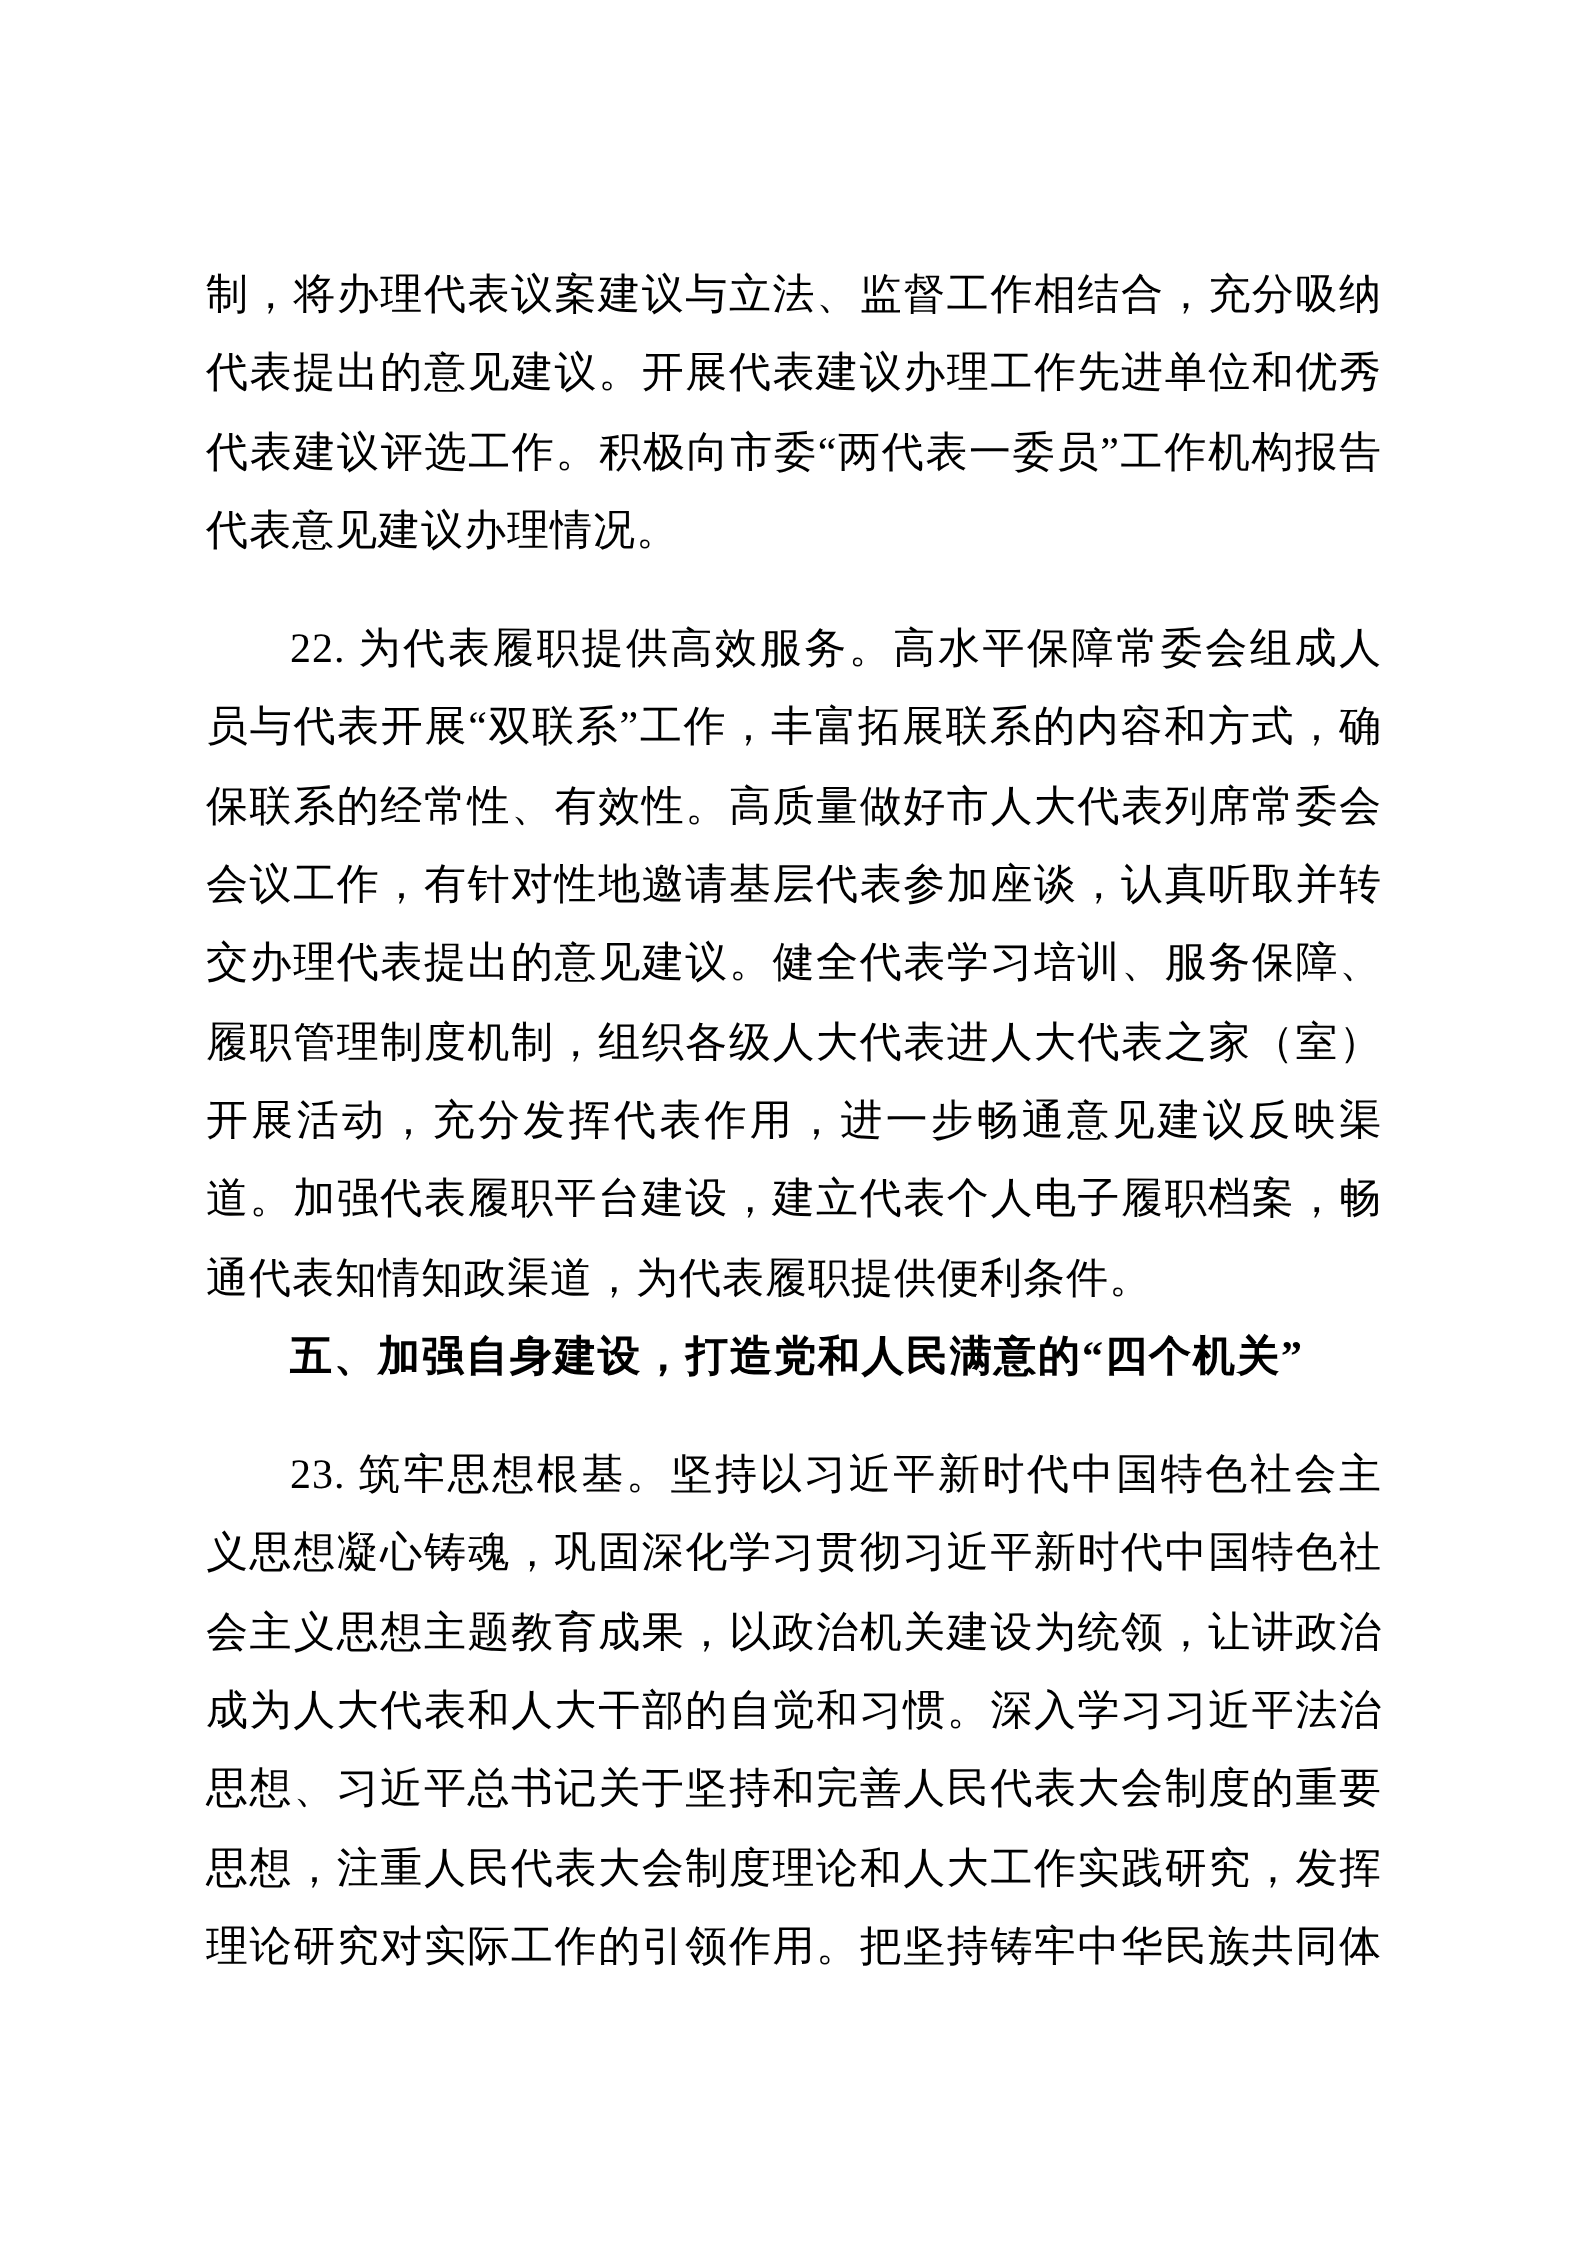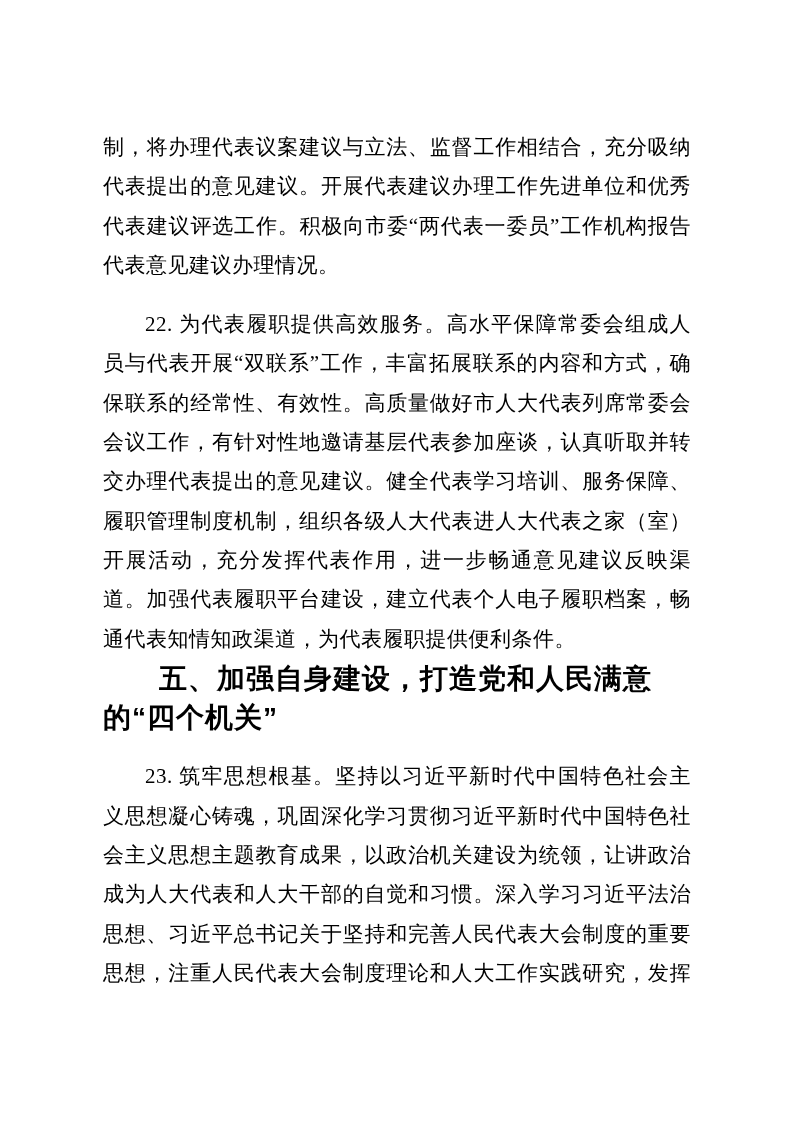--- a/index.html
+++ b/index.html
@@ -31,24 +31,24 @@
     text-justify: inter-character;
     letter-spacing: 0.5px;
     word-break: break-all;
   }
   .indent-2em {
     text-indent: 2em;
     margin-top: 20px;
   }
   .section-heading {
     margin: 0;
-    font-size: 28px;
+    font-size: 21px;
     line-height: 39.3px;
     font-weight: bold;
-    font-family: Liberation Sans, sans-serif;
+    font-family: Liberation Serif, serif;
     text-indent: 2em;
     letter-spacing: 1px;
     word-break: break-all;
   }
   .footer {
     position: absolute;
     left: 110px;
     top: 999px;
     font-size: 17px;
     line-height: 22px;

